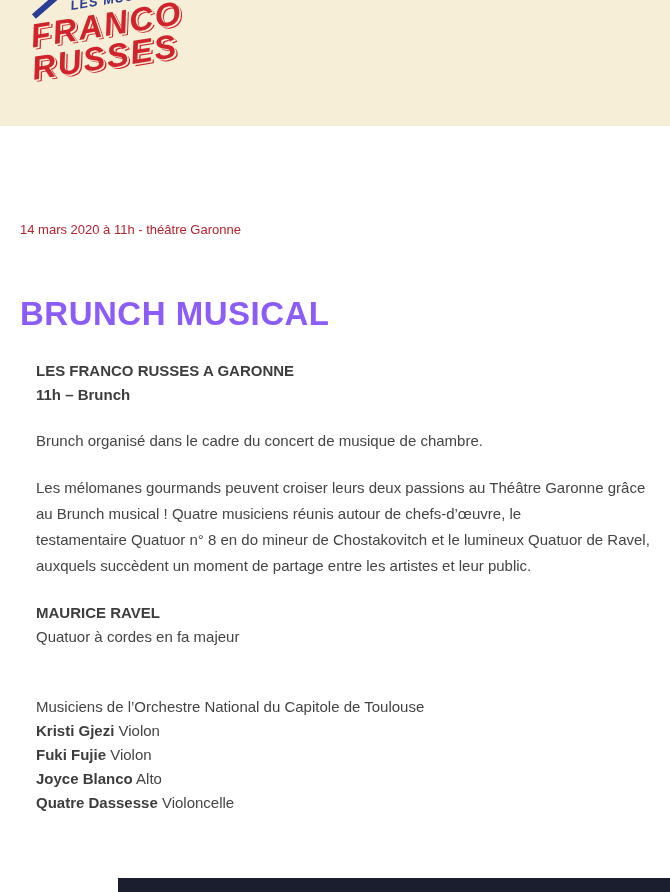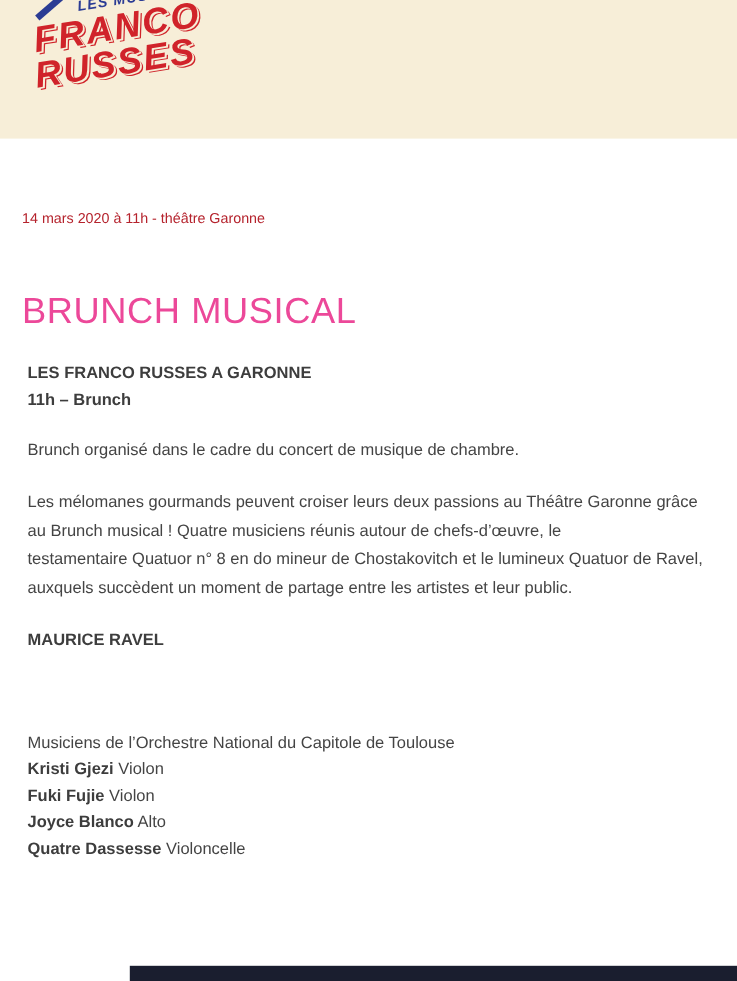--- a/index.html
+++ b/index.html
@@ -60,40 +60,40 @@
     font-style: italic;
     letter-spacing: 2px;
     color: #d0232a;
     text-shadow: 1.5px 1.5px 0 #f7eed8, 2.5px 2.5px 0 #d0232a;
     line-height: 0.98;
   }
   .logo-line3 { margin-left: -4px; }
 
   
   .content {
-    padding: 64px 20px 0 20px;
+    padding: 95px 20px 0 20px;
     color: #444444;
     font-size: 15px;
   }
   .date {
     color: #b5232d;
     font-size: 13px;
     margin: 0 0 56px 0;
     line-height: 18px;
   }
   h1.title {
     margin: 0 0 26px 0;
     font-size: 33px;
     line-height: 38px;
-    font-weight: 400;
-    color: #ec4899;
+    font-weight: 700;
+    color: #8b5cf6;
     letter-spacing: 0.5px;
   }
   p {
-    margin: 0 0 22px 5px;
+    margin: 0 0 22px 16px;
     line-height: 24px;
     font-size: 15px;
     color: #444444;
   }
   p.description {
     line-height: 26px;
     white-space: pre-line;
   }
   strong, .bold {
     font-weight: 700;
@@ -138,21 +138,21 @@
     </p>
 
     <p>Brunch organisé dans le cadre du concert de musique de chambre.</p>
 
 
     <p class="description">Les mélomanes gourmands peuvent croiser leurs deux passions au Théâtre Garonne grâce au Brunch musical ! Quatre musiciens réunis autour de chefs-d’œuvre, le
 testamentaire Quatuor n° 8 en do mineur de Chostakovitch et le lumineux Quatuor de Ravel, auxquels succèdent un moment de partage entre les artistes et leur public.</p>
 
     <p>
       <strong>MAURICE RAVEL</strong><br>
-      <br>
+      <span>Quatuor à cordes en fa majeur</span><br>
       <br>
     </p>
 
     <p>
       <span>Musiciens de l’Orchestre National du Capitole de Toulouse</span><br>
       <strong>Kristi Gjezi</strong> <span>Violon</span><br>
       <strong>Fuki Fujie</strong> <span>Violon</span><br>
       <strong>Joyce Blanco</strong> <span>Alto</span><br>
       <strong>Quatre Dassesse</strong> <span>Violoncelle</span>
     </p>

